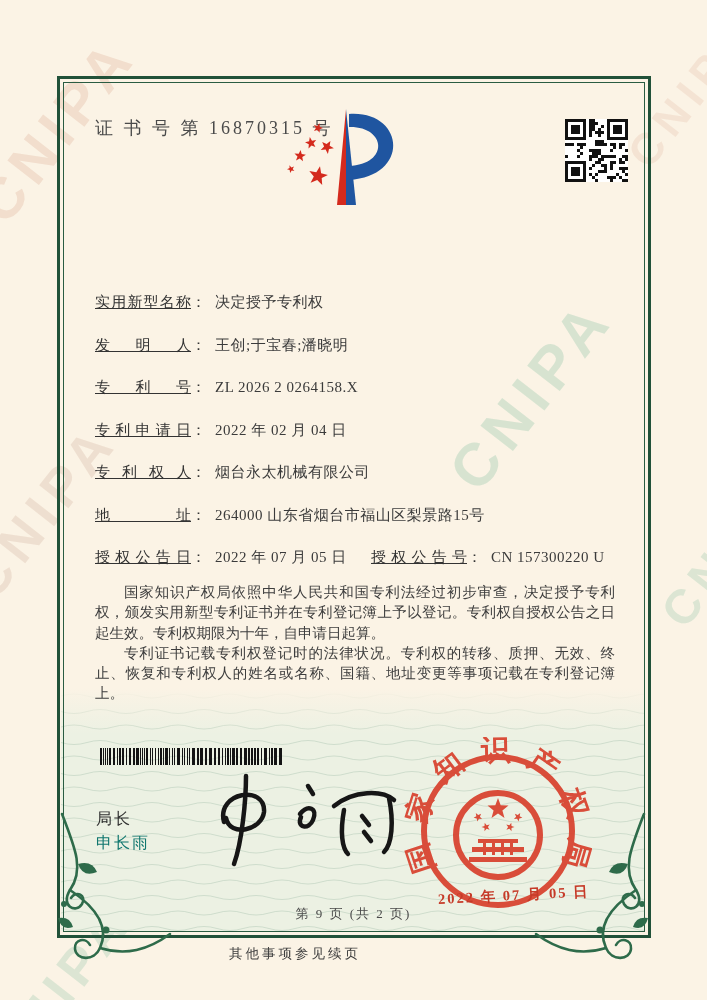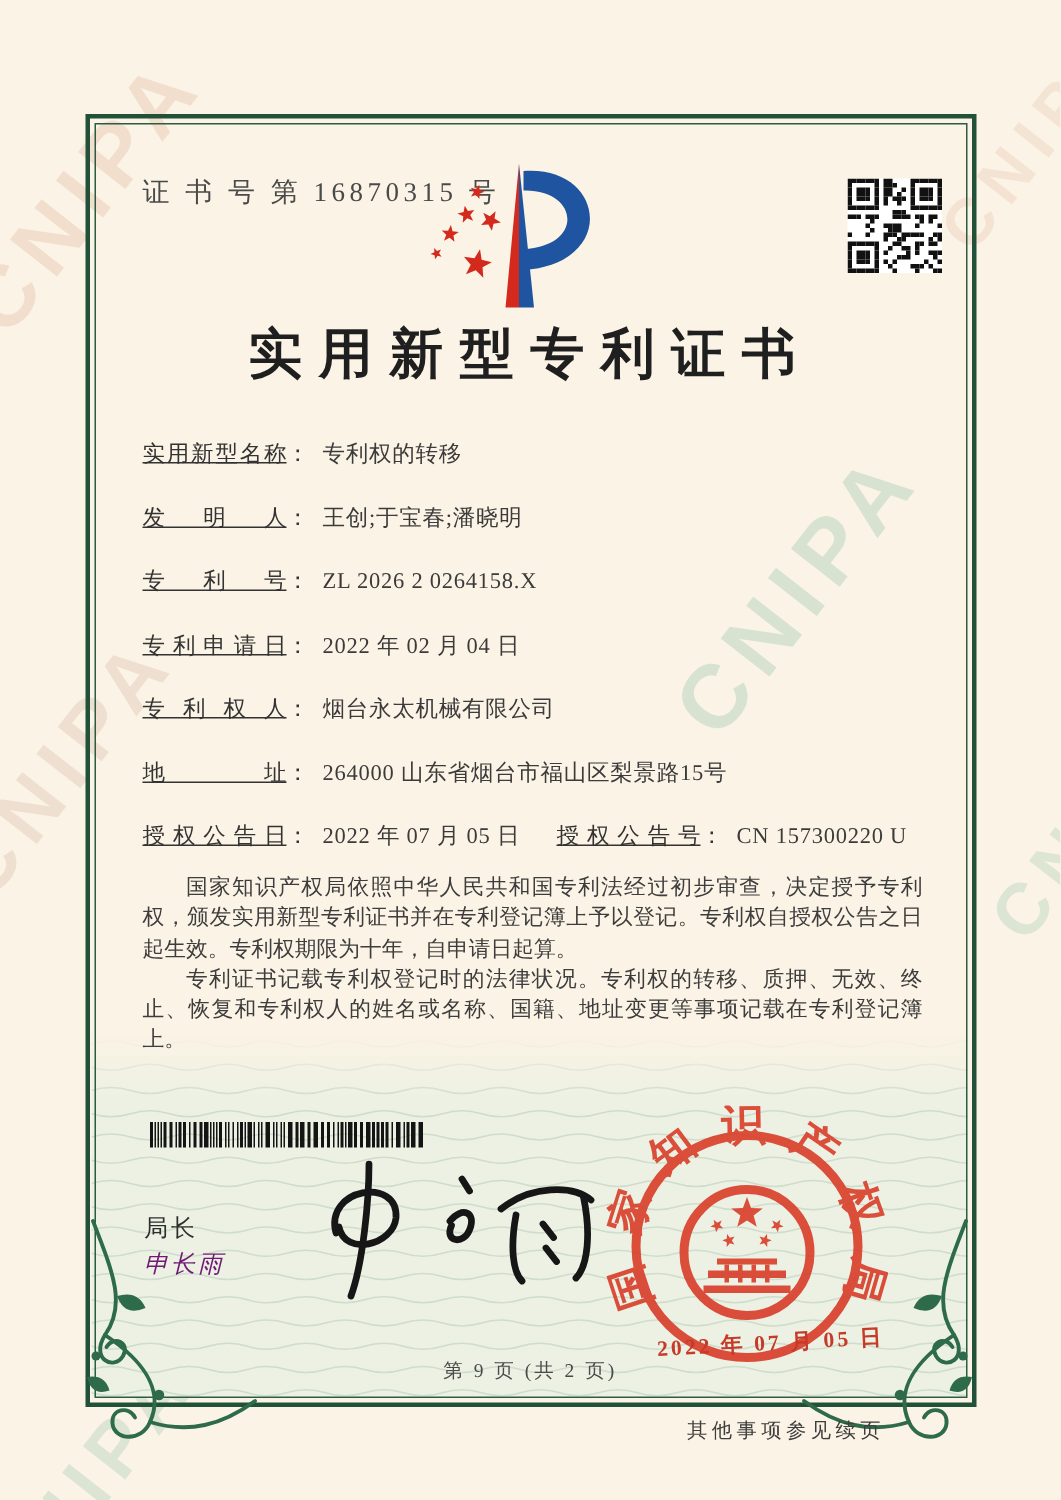--- a/index.html
+++ b/index.html
@@ -23,28 +23,28 @@
   .field-label{display:inline-block;width:96px;text-align:justify;text-align-last:justify;color:#333;text-decoration:underline;}
   .field-colon{margin-right:9px;color:#333;}
   .field-value{letter-spacing:.5px;color:#3b3b3b;}
   .pair2{position:absolute;left:276px;top:0;}
   .body-text{position:absolute;left:95px;top:582px;width:520px;font-size:14.5px;
       line-height:20.3px;text-align:justify;color:#3d3d3d;}
   .body-text p{margin:0;text-indent:2em;}
   .barcode{position:absolute;left:100px;top:748px;width:184px;height:17px;display:flex;align-items:stretch;}
   .barcode div{background:#141414;}
   .signer-title{position:absolute;left:96px;top:799px;font-size:16px;letter-spacing:2px;color:#2e2e2e;margin-top:10px;}
-  .signer-name{position:absolute;left:96px;top:833px;font-size:16px;letter-spacing:2px;color:#701a75;font-style:italic;}
+  .signer-name{position:absolute;left:96px;top:833px;font-size:16px;letter-spacing:2px;color:#0f766e;}
   .signature{position:absolute;left:196px;top:770px;}
   .seal{position:absolute;left:404px;top:737px;}
   .seal-date{position:absolute;left:438px;top:886px;font-size:14.5px;color:#c63a28;
       letter-spacing:2px;transform:rotate(-3deg);font-weight:bold;}
   .page-info{position:absolute;left:0;top:905px;width:707px;text-align:center;font-size:13px;
       letter-spacing:2px;color:#4a4a4a;}
-  .footer-note{position:absolute;left:0;top:945px;width:590px;text-align:right;font-size:13.5px;
+  .footer-note{position:absolute;left:0;top:945px;width:590px;text-align:center;font-size:13.5px;
       letter-spacing:3px;color:#3d3d3d;}
   .ornament{position:absolute;pointer-events:none;}
 </style>
 </head>
 <body>
 
 <div class="page">
 
   <div class="wm" style="left:-52px;top:96px;font-size:58px;color:#efd7c5;opacity:.75;">CNIPA</div>
   <div class="wm" style="left:604px;top:68px;font-size:44px;color:#efd7c5;opacity:.55;">CNIPA</div>
@@ -288,25 +288,24 @@
       <rect x="42" y="57" width="3" height="3" fill="#111"></rect>
       <rect x="45" y="57" width="3" height="3" fill="#111"></rect>
       <rect x="48" y="57" width="3" height="3" fill="#111"></rect>
       <rect x="54" y="57" width="3" height="3" fill="#111"></rect>
       <rect x="30" y="60" width="3" height="3" fill="#111"></rect>
       <rect x="45" y="60" width="3" height="3" fill="#111"></rect>
       <rect x="57" y="60" width="3" height="3" fill="#111"></rect>
       <rect x="60" y="60" width="3" height="3" fill="#111"></rect>
     </svg>
 
-  <div class="title">实用新型专利证书</div>
 
   <div class="fields">
     <div class="field-row">
-      <span class="field-label">实用新型名称</span><span class="field-colon">：</span><span class="field-value">专利权的转移</span>
+      <span class="field-label">实用新型名称</span><span class="field-colon">：</span><span class="field-value">决定授予专利权</span>
     </div>
     <div class="field-row">
       <span class="field-label">发明人</span><span class="field-colon">：</span><span class="field-value">王创;于宝春;潘晓明</span>
     </div>
     <div class="field-row">
       <span class="field-label">专利号</span><span class="field-colon">：</span><span class="field-value">ZL 2026 2 0264158.X</span>
     </div>
     <div class="field-row">
       <span class="field-label">专利申请日</span><span class="field-colon">：</span><span class="field-value">2022 年 02 月 04 日</span>
     </div>

